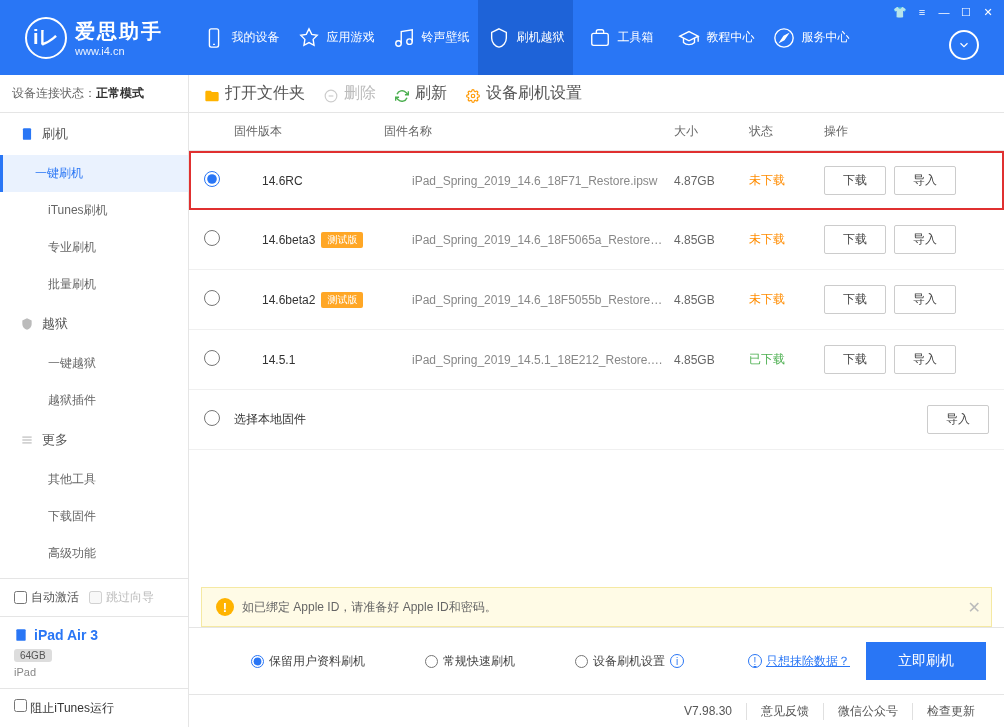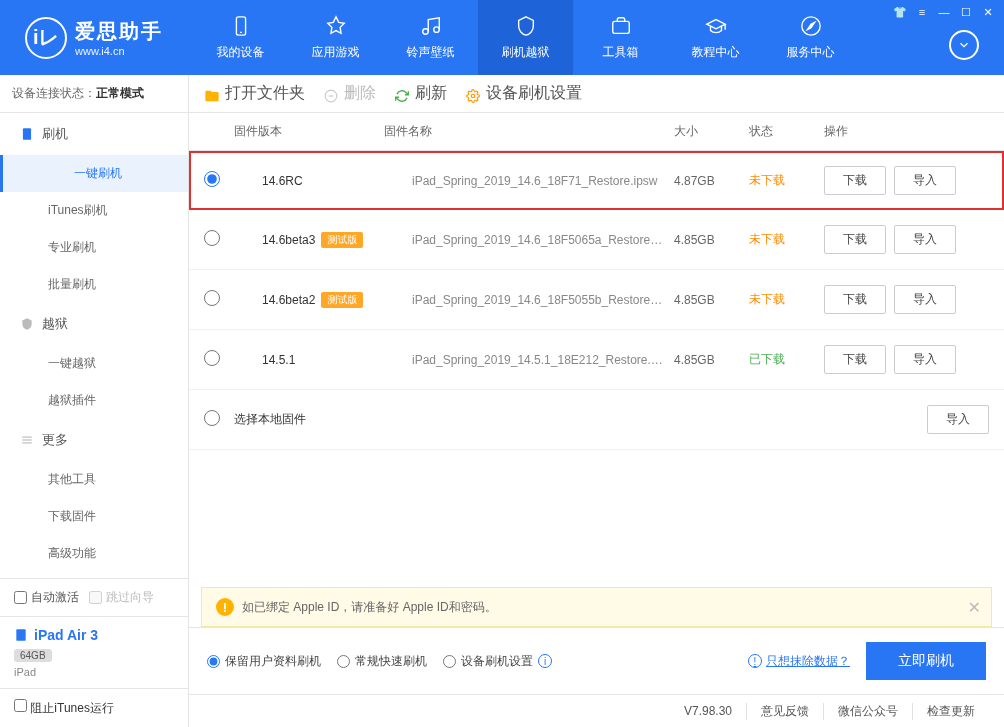--- a/index.html
+++ b/index.html
@@ -6,39 +6,39 @@
     body { width: 1004px; height: 727px; background: #fff; display: flex; flex-direction: column; font-size: 13px; color: #333; }
     
     
     .header { background: linear-gradient(to bottom, #2976f5, #2976f5); height: 75px; display: flex; align-items: center; padding: 0 10px; position: relative; }
     .logo { display: flex; align-items: center; gap: 8px; padding: 0 15px; color: #fff; }
     .logo-icon { width: 42px; height: 42px; border: 2px solid #fff; border-radius: 50%; display: flex; align-items: center; justify-content: center; font-size: 20px; font-weight: bold; }
     .logo-text { display: flex; flex-direction: column; }
     .logo-title { font-size: 20px; font-weight: bold; letter-spacing: 2px; }
     .logo-url { font-size: 11px; opacity: 0.9; }
     .nav-tabs { display: flex; height: 100%; margin-left: 15px; }
-    .nav-tab { width: 95px; display: flex; flex-direction: column; align-items: center; justify-content: center; gap: 6px; color: #fff; cursor: pointer; }
+    .nav-tab { width: 95px; display: flex; align-items: center; justify-content: center; gap: 6px; color: #fff; cursor: pointer; }
     .nav-tab.active { background: #1e63d8; }
     .nav-tab-icon { width: 24px; height: 24px; display: flex; align-items: center; justify-content: center; }
     .nav-tab-label { font-size: 12px; }
     .window-controls { position: absolute; top: 4px; right: 6px; display: flex; gap: 2px; }
     .window-btn { width: 20px; height: 16px; color: #fff; font-size: 11px; display: flex; align-items: center; justify-content: center; cursor: pointer; }
     .header-circle { position: absolute; right: 25px; top: 30px; width: 30px; height: 30px; border: 2px solid #fff; border-radius: 50%; display: flex; align-items: center; justify-content: center; color: #fff; cursor: pointer; }
     
     
     .main { display: flex; flex: 1; min-height: 0; }
     
     
     .sidebar { width: 189px; border-right: 1px solid #e5e5e5; display: flex; flex-direction: column; }
     .sidebar-top { padding: 10px 12px; border-bottom: 1px solid #e5e5e5; font-size: 12px; color: #666; }
     .sidebar-top b { color: #333; }
     .sidebar-menu { flex: 1; overflow: auto; }
     .menu-group-header { display: flex; align-items: center; gap: 8px; padding: 12px 20px; color: #555; cursor: pointer; }
     .menu-item { padding: 10px 20px 10px 48px; color: #666; cursor: pointer; font-size: 12px; }
-    .menu-item.active { background: #eaf2fe; color: #2976f5; border-left: 3px solid #2976f5; padding-left: 71px; }
+    .menu-item.active { background: #eaf2fe; color: #2976f5; border-left: 3px solid #2976f5; padding-left: 32px; }
     .sidebar-bottom { border-top: 1px solid #e5e5e5; }
     .sidebar-checks { display: flex; align-items: center; gap: 10px; padding: 10px 14px; border-bottom: 1px solid #e5e5e5; font-size: 12px; color: #555; }
     .sidebar-checks label { display: flex; align-items: center; gap: 4px; }
     .device-box { padding: 10px 14px; border-bottom: 1px solid #e5e5e5; }
     .device-name { color: #2976f5; font-weight: bold; font-size: 14px; display: flex; align-items: center; gap: 6px; }
     .device-sub { display: flex; gap: 6px; margin-top: 6px; align-items: center; }
     .badge { background: #ddd; color: #555; font-size: 10px; padding: 1px 6px; border-radius: 3px; }
     .device-type { color: #888; font-size: 11px; }
     .sidebar-footer { padding: 10px 14px; font-size: 12px; display: flex; align-items: center; gap: 4px; }
     
@@ -68,21 +68,21 @@
     .fw-status { color: #ff8c00; }
     .fw-status.done { color: #4caf50; }
     .fw-actions { display: flex; gap: 8px; }
     .btn { background: #fff; border: 1px solid #ccc; padding: 5px 18px; border-radius: 2px; cursor: pointer; font-size: 12px; color: #444; }
     
     .notice { background: #fffbe6; border: 1px solid #f5e9a3; margin: 8px 12px 0; padding: 10px 14px; display: flex; align-items: center; gap: 8px; font-size: 12px; color: #666; position: relative; }
     .notice-icon { width: 18px; height: 18px; background: #ffb300; border-radius: 50%; color: #fff; display: flex; align-items: center; justify-content: center; font-weight: bold; font-size: 13px; }
     .notice-close { position: absolute; right: 10px; color: #bbb; cursor: pointer; font-size: 16px; }
     
     .bottom-bar { display: flex; align-items: center; padding: 14px 18px; gap: 16px; border-top: 1px solid #e5e5e5; }
-    .radio-opt { display: flex; align-items: center; gap: 5px; font-size: 12px; color: #444; cursor: pointer; }
+    .radio-opt { display: flex; align-items: center; gap: 5px; font-size: 12px; color: #444; cursor: pointer; margin-left: 44px; }
     .bb-spacer { flex: 1; }
     .link-blue { color: #2976f5; text-decoration: underline; font-size: 12px; display: flex; align-items: center; gap: 4px; cursor: pointer; }
     .flash-btn { background: #2976f5; color: #fff; border: none; padding: 10px 32px; border-radius: 0; font-size: 14px; cursor: pointer; }
     
     .status-bar { height: 32px; border-top: 1px solid #e5e5e5; display: flex; align-items: center; justify-content: flex-end; gap: 0; font-size: 12px; color: #555; padding: 16px 15px; }
     .status-item { padding: 0 14px; border-left: 1px solid #e0e0e0; cursor: pointer; }
     .status-item:first-child { border-left: none; }
     
     svg { display: block; }
   </style>

